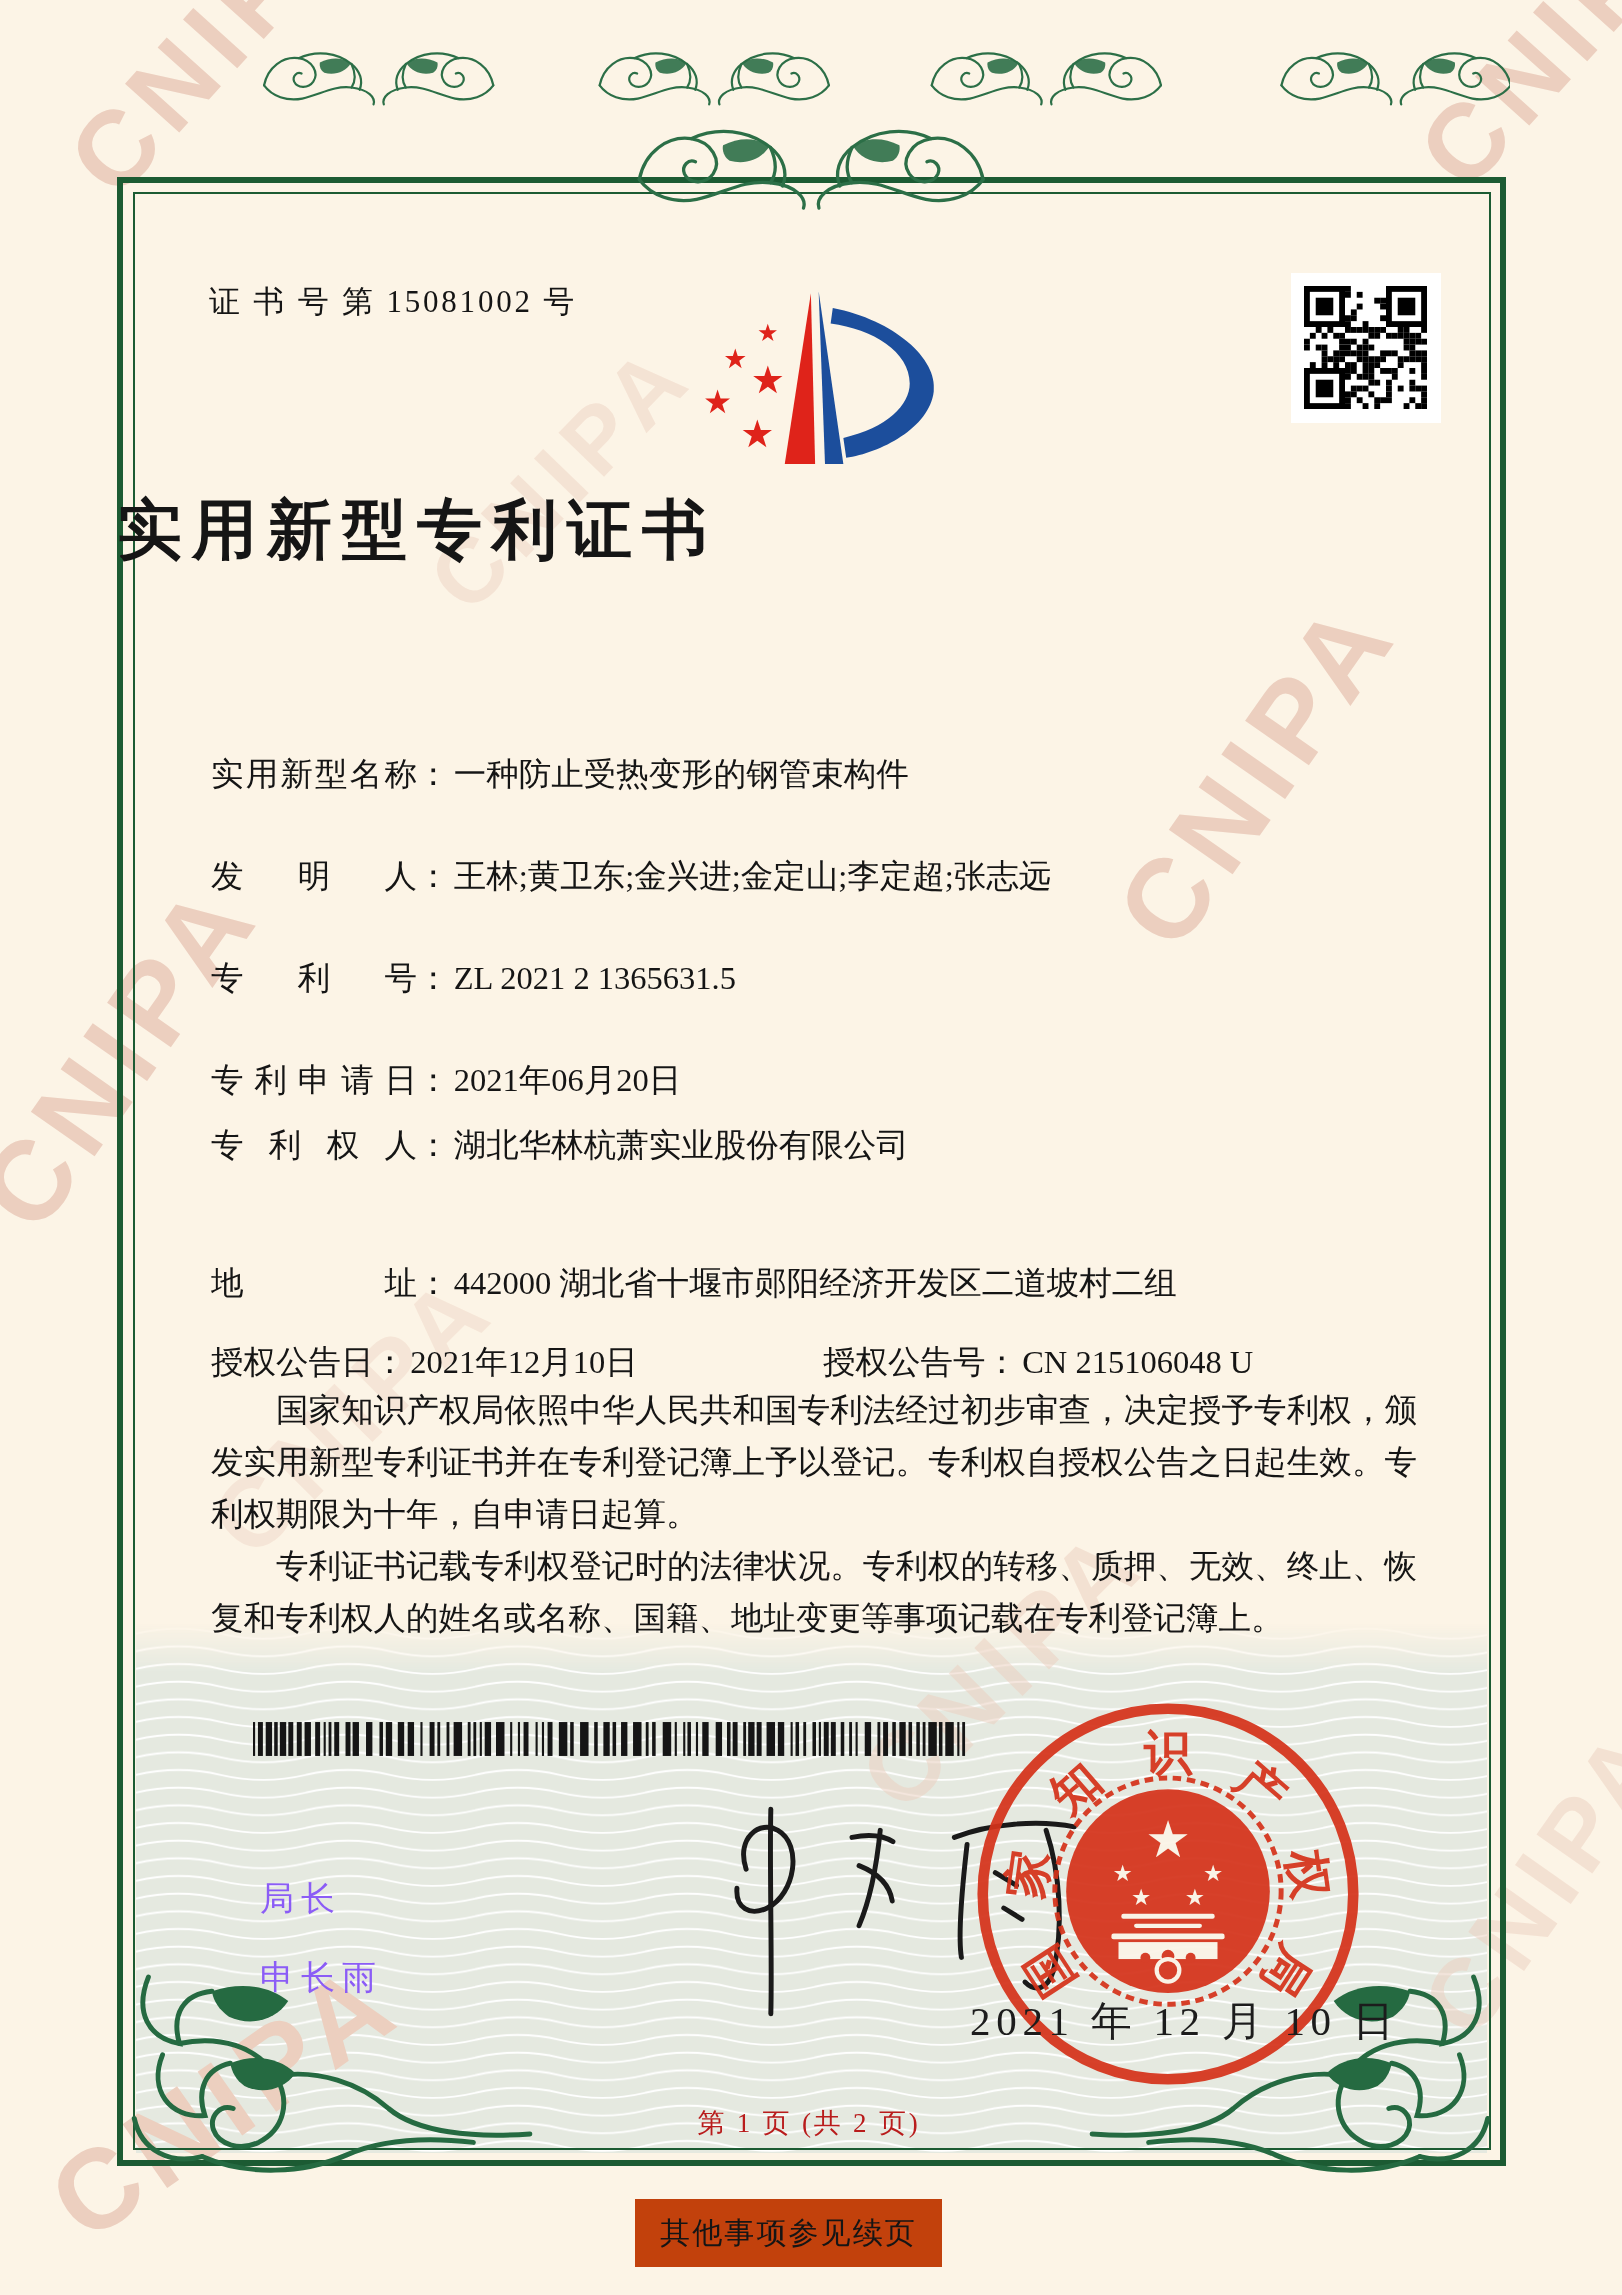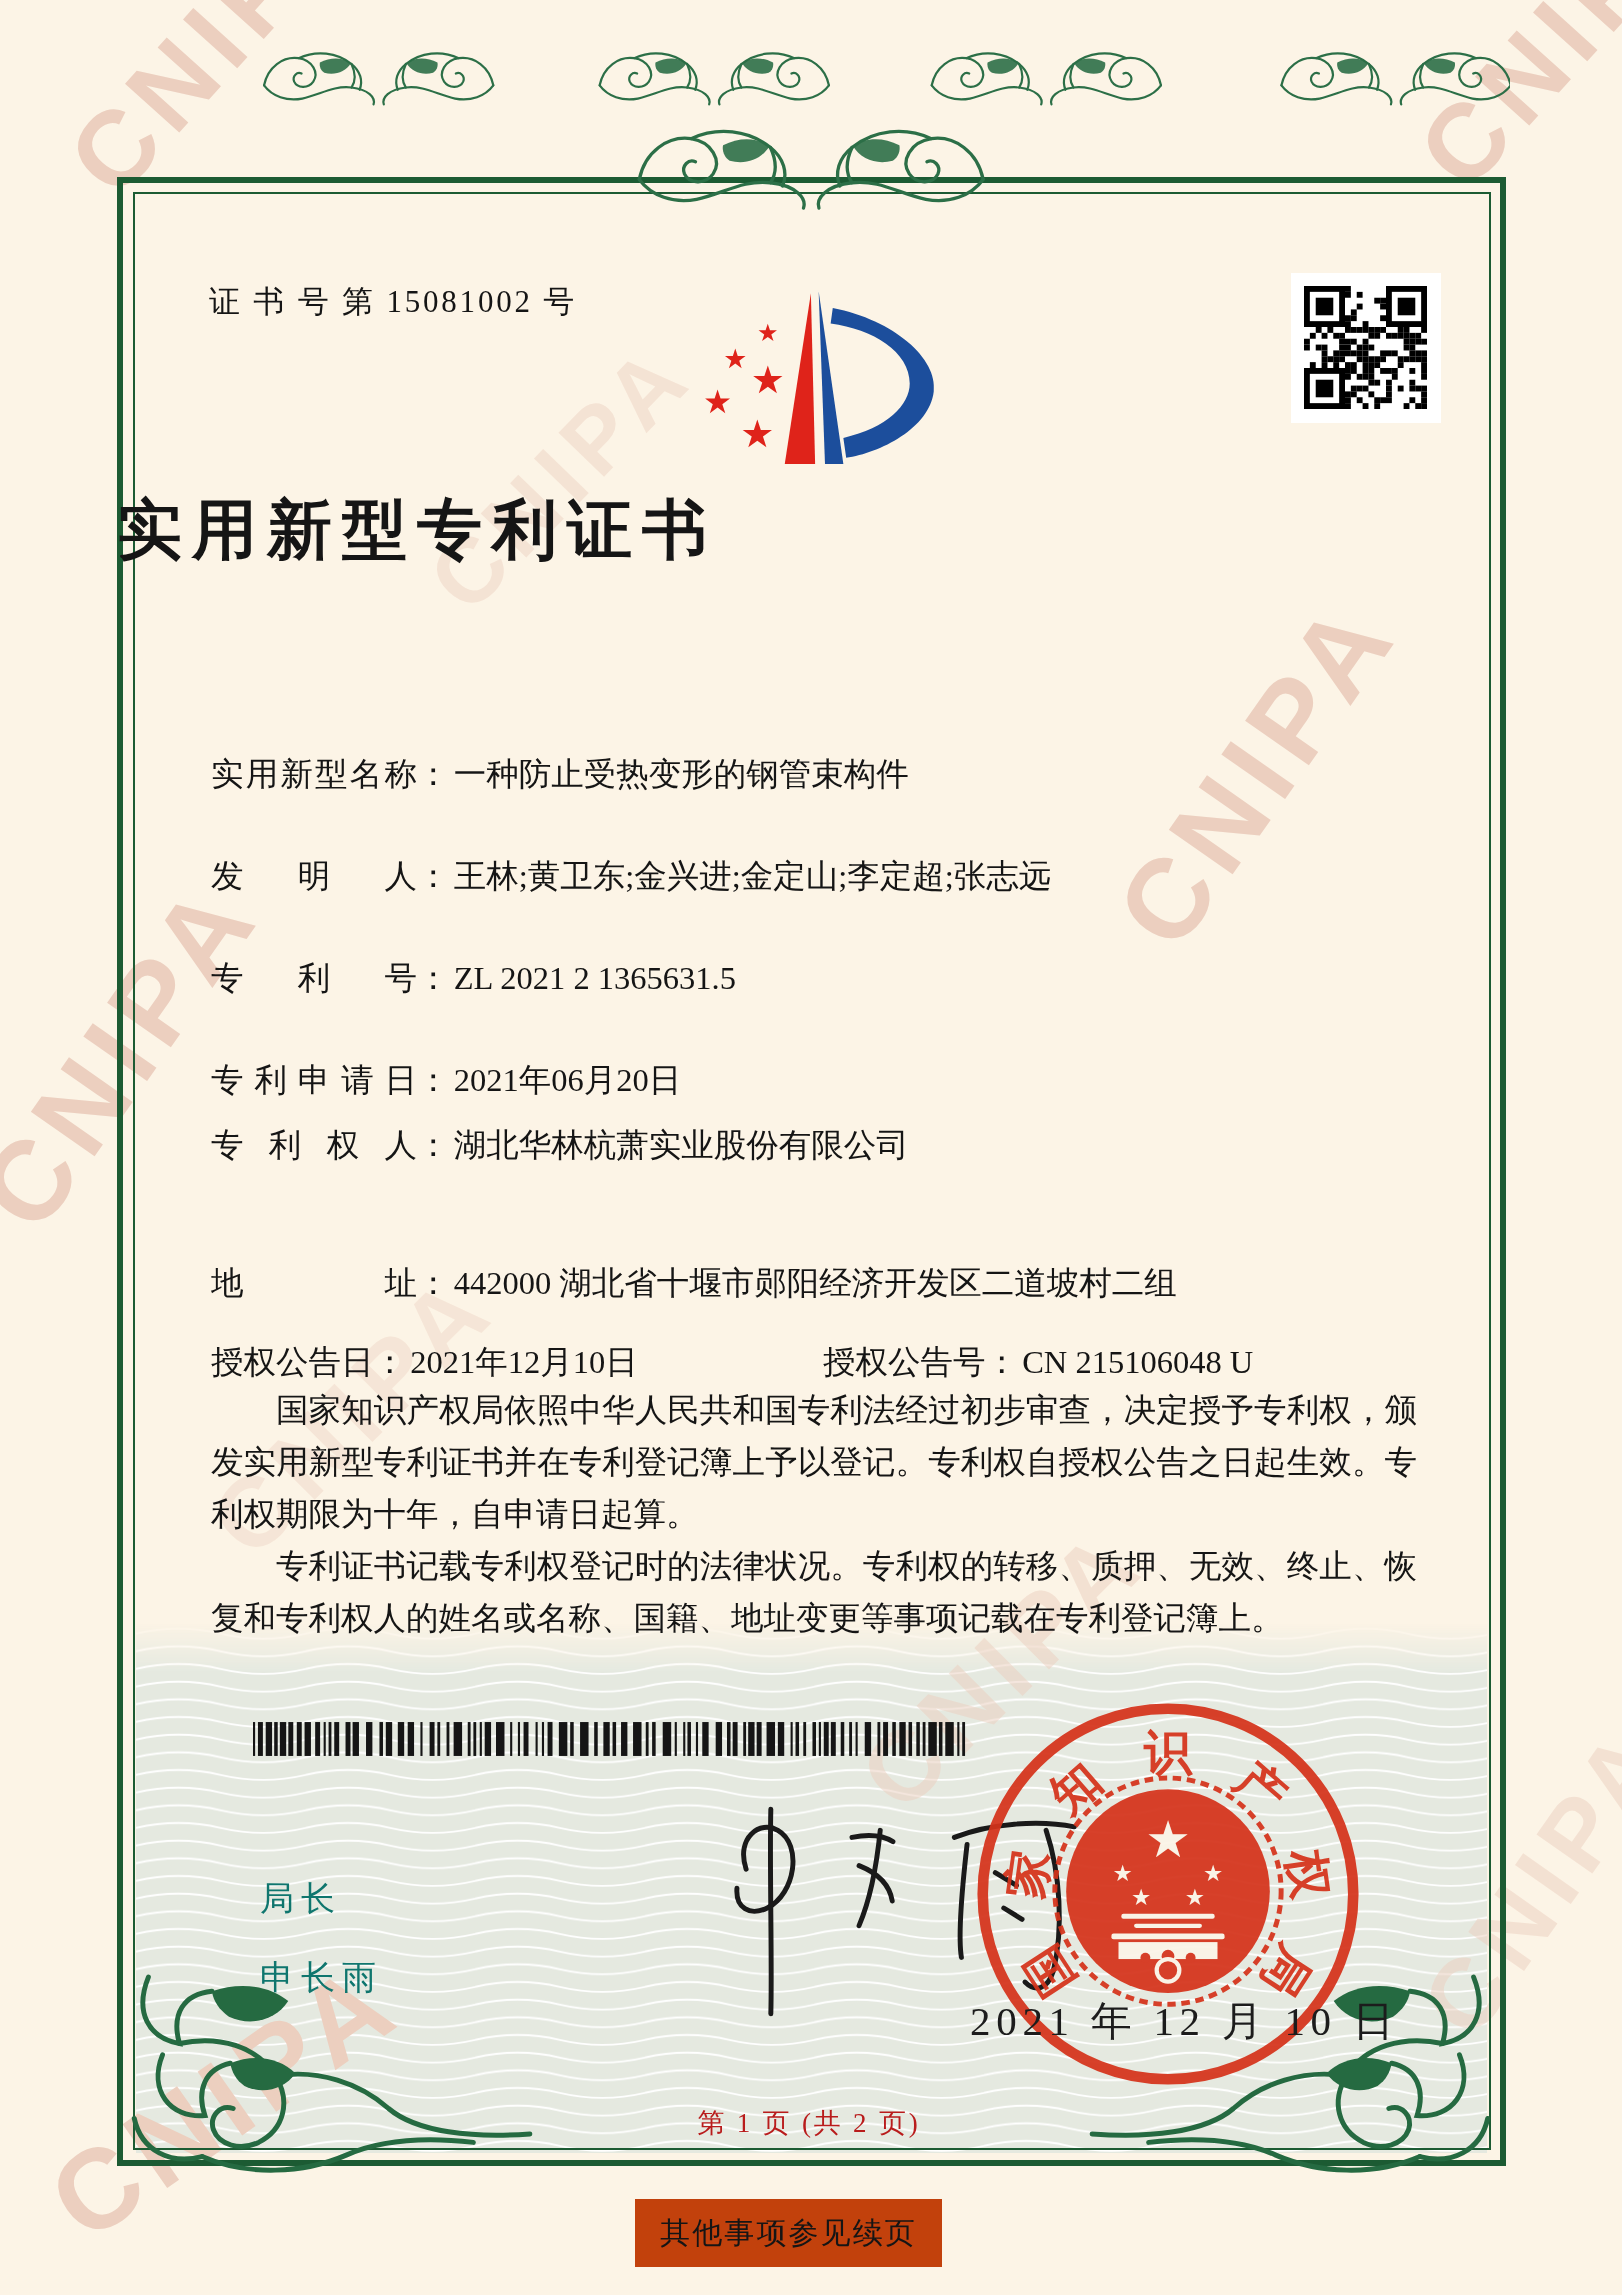--- a/index.html
+++ b/index.html
@@ -30,21 +30,21 @@
   .colon{display:inline-block;}
   .val{display:inline-block;margin-left:4.2px;}
   
   .paras{position:absolute;left:211px;top:1384px;width:1206px;font-size:32.5px;line-height:52px;
          text-align:justify;z-index:2;}
   .paras p{margin:0;text-indent:65px;}
   
   .barcode{position:absolute;left:253px;top:1722px;z-index:2;}
   
   .signer{position:absolute;left:260px;top:1859px;z-index:3;font-family:"Liberation Sans","DejaVu Sans",sans-serif;
-          font-size:34px;letter-spacing:7px;line-height:79px;color:#0f766e;}
+          font-size:34px;letter-spacing:7px;line-height:79px;color:#8b5cf6;}
   .signature{position:absolute;left:693px;top:1788px;z-index:3;}
   
   .seal{position:absolute;left:970px;top:1696px;width:396px;height:396px;z-index:3;opacity:.93;}
   .seal-ring-char{position:absolute;left:50%;top:50%;font-size:48px;font-weight:bold;color:#d5331b;
                   font-family:"Liberation Serif","DejaVu Serif",serif;}
   .seal-date{position:absolute;left:970px;top:1994px;width:396px;text-align:center;font-size:41px;
              letter-spacing:5.7px;color:#1c1c1c;z-index:4;white-space:nowrap;}
   
   .page-info{position:absolute;left:117px;top:2105px;width:1384px;text-align:center;font-size:27px;
              letter-spacing:2.8px;z-index:2;color:#b91c1c;}

